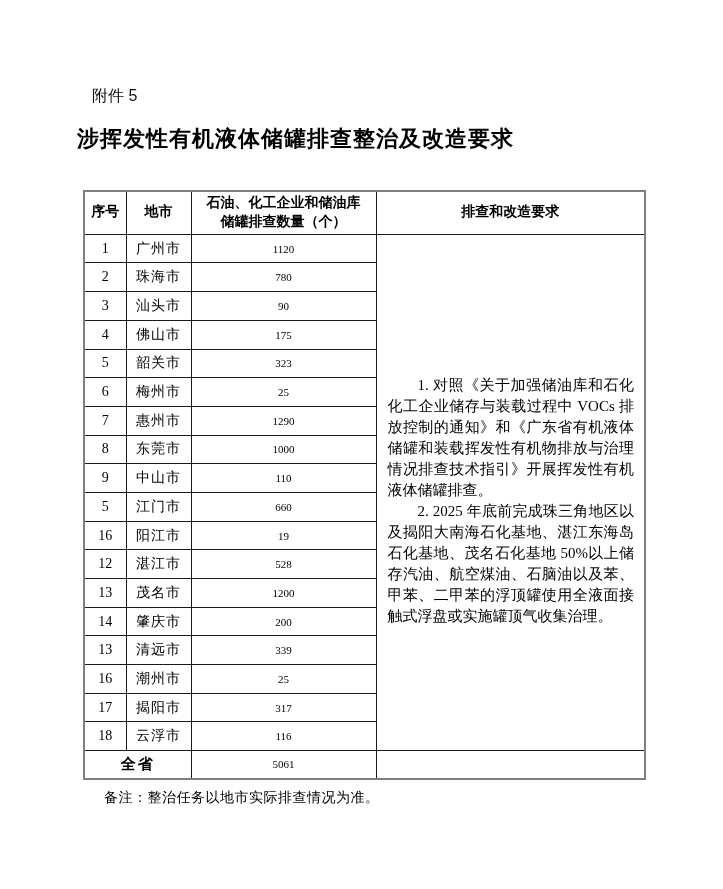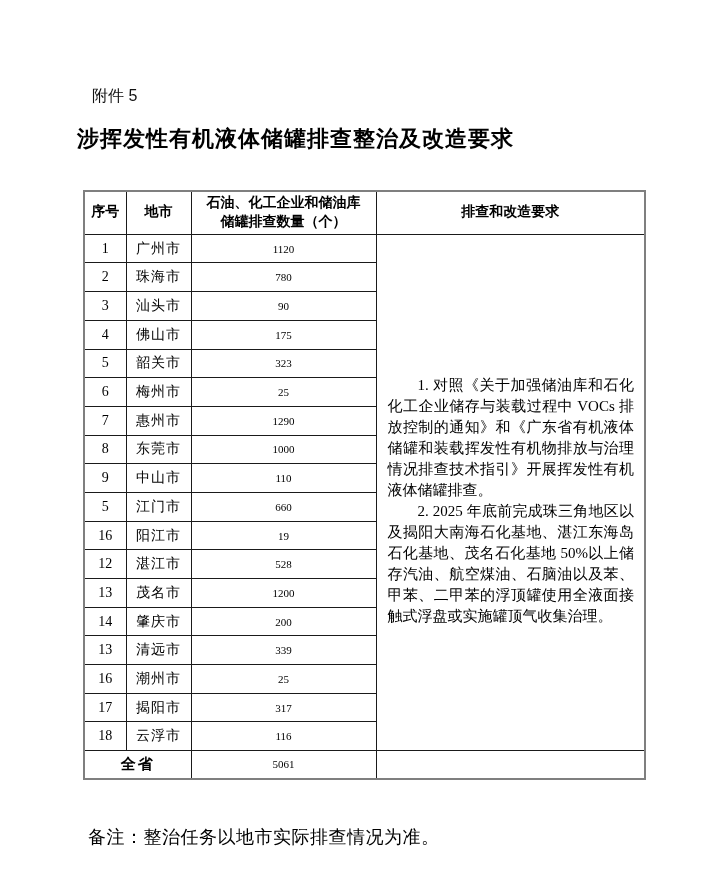--- a/index.html
+++ b/index.html
@@ -70,25 +70,24 @@
     text-align: justify;
     margin: 0;
   }
   td.total-label {
     font-weight: bold;
     font-size: 15px;
     letter-spacing: 2px;
   }
   .note {
     position: absolute;
-    left: 88px;
+    left: 104px;
     top: 789px;
-    font-size: 18px;
+    font-size: 14px;
     letter-spacing: 0.5px;
-    margin-top: 36px;
   }
 </style>
 </head>
 <body>
 
 <div class="attachment-label">附件 5</div>
 
 <div class="doc-title">涉挥发性有机液体储罐排查整治及改造要求</div>
 
 <table class="inspection">

